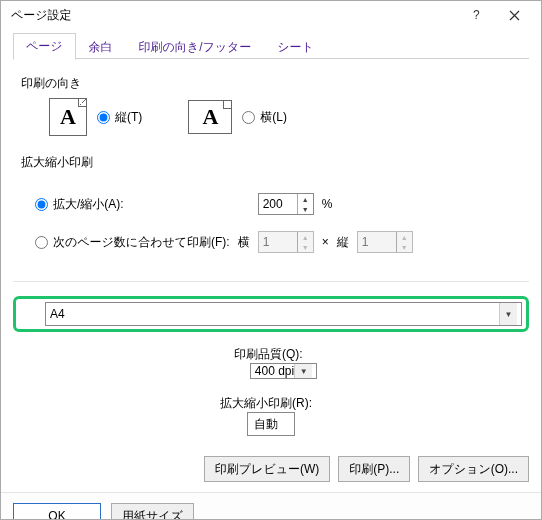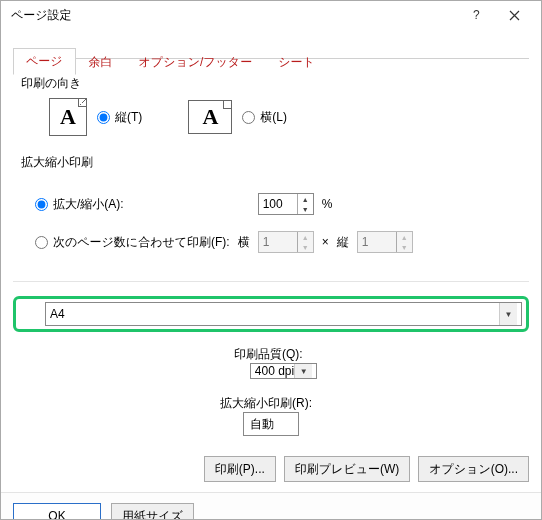--- a/index.html
+++ b/index.html
@@ -40,22 +40,22 @@
     height: 24px;
     align-items: flex-end;
     margin-bottom: 12px;
   }
   .tab {
     padding: 4px 12px;
     border: 1px solid transparent;
     border-bottom: none;
     margin-right: 0px;
     position: relative;
-    top: 17px;
-    color: #b91c1c;
+    top: 2px;
+    color: #4c1d95;
   }
   .tab.active {
     border-color: #d0d0d0;
     background: #fff;
     border-bottom: 1px solid #fff;
   }
   .section-label { margin: 4px 0 6px 8px; }
   .orient-row {
     display: flex;
     align-items: center;
@@ -105,21 +105,21 @@
   .highlight-row {
     border: 3px solid #1fc46a;
     border-radius: 6px;
     padding: 3px 4px;
     margin: 4px 0 8px 0;
     display:flex; align-items:center;
   }
   .highlight-row .lbl { width: 84px; padding-left: 4px;}
   .textbox {
     height:24px; border:1px solid #888; background:#fff;
-    display:flex; align-items:center; padding:0 6px; width: 56px;
+    display:flex; align-items:center; padding:0 6px; width: 48px;
   }
   .btnrow { display:flex; gap:8px; justify-content:flex-end; margin-top:auto; padding-top:10px;}
   .btn, .btn2 {
     height:26px; padding:0 10px; border:1px solid #aaa;
     background:#efefef; display:flex; align-items:center; justify-content:center;
     font-size:12px; min-width:60px;
   }
   .footer { border-top:1px solid #e4e4e4; padding:10px 12px;
     display:flex; gap:10px; justify-content:flex-start; background:#fdfdfd;}
   .btn-primary { border:1px solid #2a6fc9; background:#fff; min-width:88px;}
@@ -139,21 +139,21 @@
         <path d="M1 1 L10 10 M10 1 L1 10" stroke="#333" stroke-width="1.2"></path>
       </svg>
   </div>
 </div>
 
 <div class="content">
 
   <div class="tabs">
     <div class="tab active"><span>ページ</span></div>
     <div class="tab"><span>余白</span></div>
-    <div class="tab"><span>オプション/フッター</span></div>
+    <div class="tab"><span>印刷の向き/フッター</span></div>
     <div class="tab"><span>シート</span></div>
   </div>
 
   <div class="section-label">印刷の向き</div>
   <div class="orient-row">
     <div class="page-icon">A<div class="fold"></div></div>
     <label class="radio">
       <input type="radio" checked="" style="">
       <span>縦(T)</span>
     </label>
@@ -167,21 +167,21 @@
 
   <div class="section-label" style="margin-top:18px">拡大縮小印刷</div>
   <div class="scale-block">
     <div class="scale-row">
       <label class="radio">
         <input type="radio" checked="" style="">
         <span>拡大/縮小(A):</span>
       </label>
       <div style="width:118px"></div>
       <div class="spinner">
-        <div class="val">100</div>
+        <div class="val">200</div>
         <div class="arrows">
             <div>▲</div>
             <div>▼</div>
           </div>
       </div>
       <span>%</span>
     </div>
     <div class="scale-row">
       <label class="radio">
         <input type="radio" style="">
@@ -226,24 +226,24 @@
 
   <div class="form-row">
     <div class="lbl" style="width:118px">拡大縮小印刷(R):</div>
     <div class="textbox">
       <span>自動</span>
     </div>
   </div>
 
   <div class="btnrow">
     <div class="btn">
+        <span>印刷プレビュー(W)</span>
+      </div>
+    <div class="btn">
         <span>印刷(P)...</span>
-      </div>
-    <div class="btn">
-        <span>印刷プレビュー(W)</span>
       </div>
     <div class="btn">
         <span>オプション(O)...</span>
       </div>
   </div>
 </div>
 
 <div class="footer">
   <div class="btn2 btn-primary">
       <span>OK</span>

